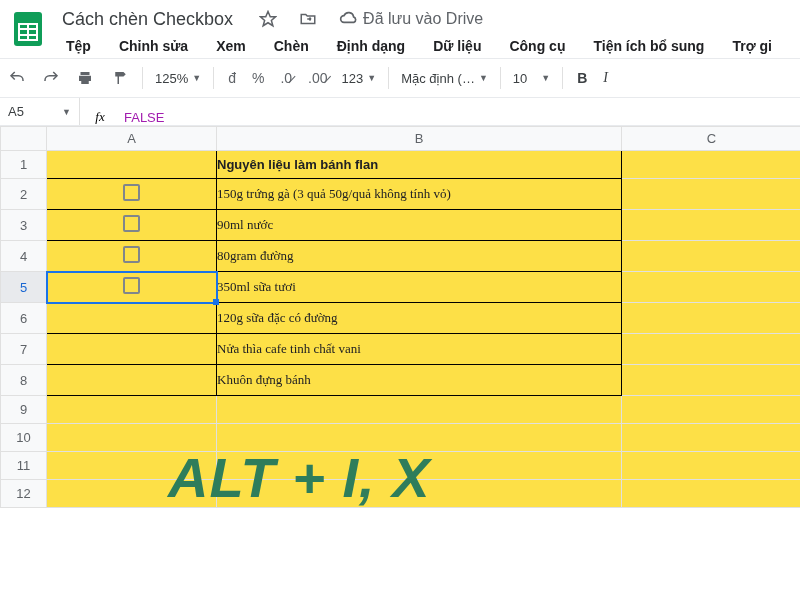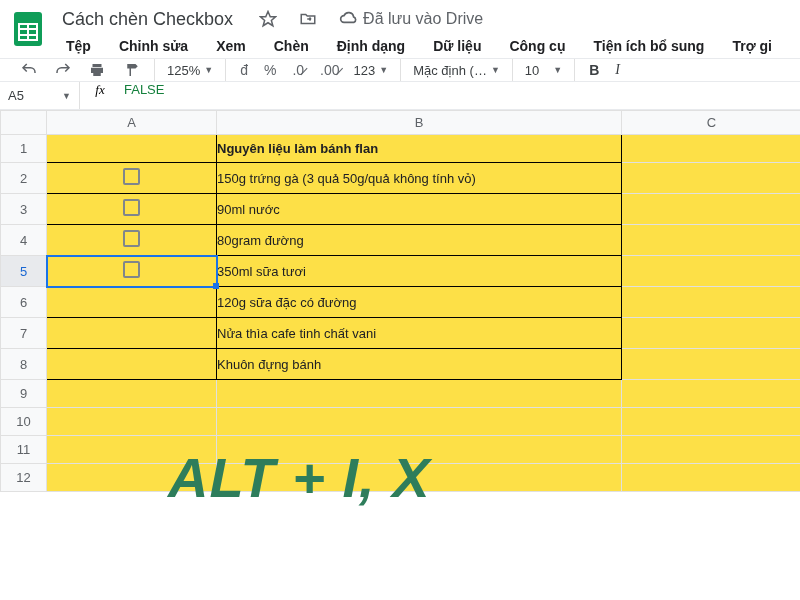--- a/index.html
+++ b/index.html
@@ -47,62 +47,62 @@
     padding: 4px 8px;
     font-size: 14px;
     color: #202124;
     cursor: pointer;
   }
   .toolbar {
     border-top: 1px solid #e8eaed;
     border-bottom: 1px solid #e8eaed;
     display: flex;
     align-items: center;
-    padding: 4px 12px;
+    padding: 4px 0;
     gap: 0;
-    height: 24px;
+    height: 40px;
   }
   .tool-btn {
     padding: 4px 6px;
     margin: 0 2px;
     color:#5f6368;
     display: flex;
     align-items: center;
     cursor: pointer;
     font-size: 14px;
   }
   .tool-sep {
     width: 1px; height: 22px;
     background: #e0e0e0;
     margin: 0 6px;
   }
   .tool-text { color:#3c4043; font-size:13px; padding:4px 6px; display:flex; align-items:center; gap:4px; cursor:pointer; }
   .formula-bar {
     display:flex;
-    align-items:flex-start;
+    align-items:flex-end;
     border-bottom: 1px solid #e8eaed;
     height: 28px;
     font-size: 13px;
   }
   .name-box {
     width: 80px;
     padding: 0 8px;
     color:#3c4043;
     display:flex;
     align-items:center;
     justify-content:space-between;
     border-right: 1px solid #e0e0e0;
     height:100%;
   }
   .fx-label {
     width: 40px; text-align:center;
     font-style: italic; color:#000000;
     font-family: "Times New Roman", serif;
   }
-  .formula-val { color:#15803d; padding-left:4px; }
+  .formula-val { color:#a21caf; padding-left:4px; }
   table.sheet {
     border-collapse: collapse;
     table-layout: fixed;
     width: 100%;
   }
   .sheet th, .sheet td {
     border: 1px solid #e0e0e0;
     font-size: 13px;
     padding: 0;
     background:#fde047;
@@ -122,20 +122,21 @@
     height: 28px;
   }
   .col-A { width: 170px; }
   .col-B { width: 405px; }
   .col-C { width: 180px; }
   .data-cell {
     border: 1px solid #000 !important;
     padding: 4px 6px;
     font-size: 15px;
     height: 31px;
+    font-family: Liberation Serif, serif;
   }
   .title-cell {
     border: 1px solid #000 !important;
     padding: 4px 6px;
     font-size: 20px;
     font-weight: bold;
   }
   .a-data {
     border: 1px solid #000 !important;
     text-align:center;

